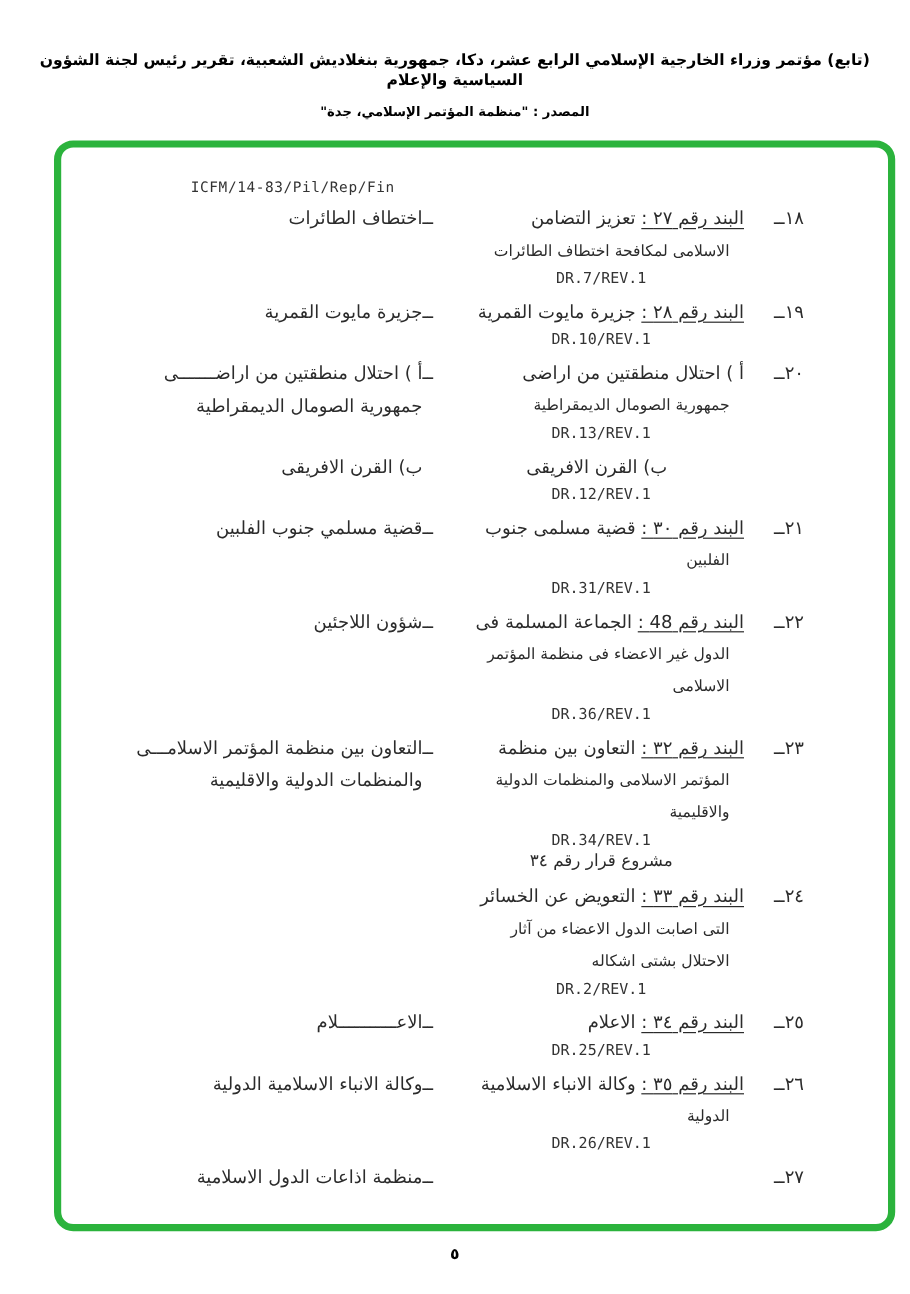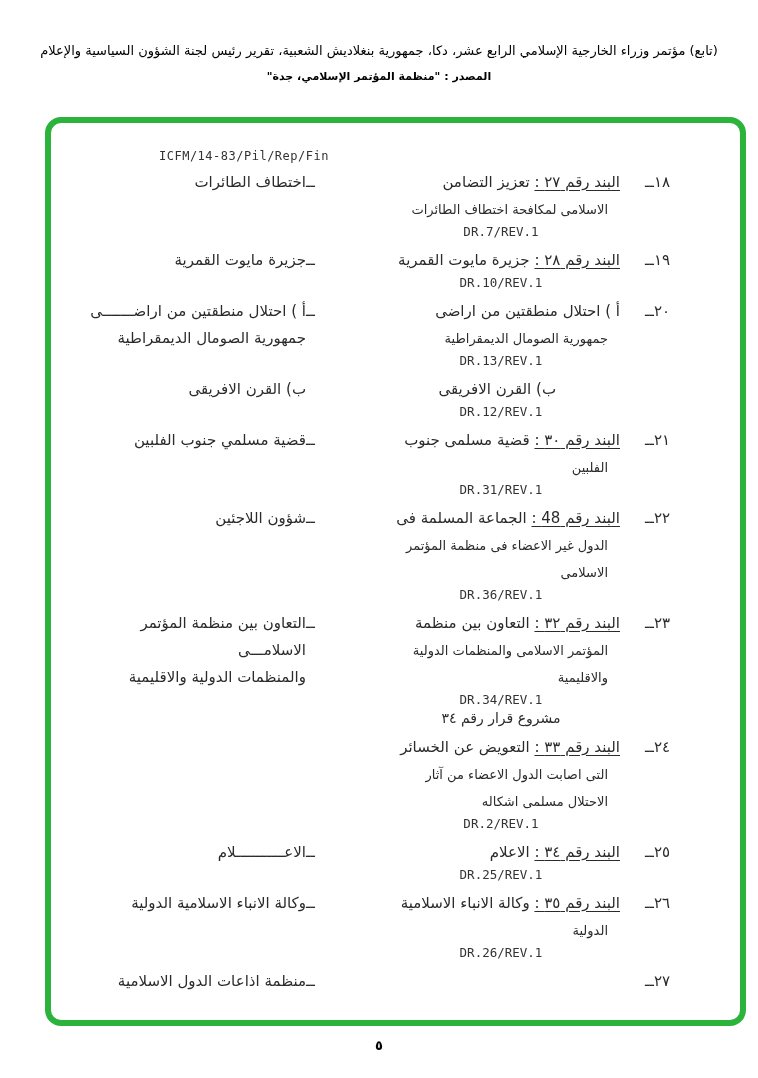--- a/index.html
+++ b/index.html
@@ -6,40 +6,40 @@
     --green:#2bb33c;
     --ink:#2b2b2b;
   }
   html,body{margin:0;padding:0;}
   body{
     width:758px;height:1078px;position:relative;background:#ffffff;
     font-family:"DejaVu Sans",sans-serif;color:#000;
   }
   
   .header{position:absolute;top:42px;left:0;right:0;text-align:center;}
-  .h1{direction:rtl;font-size:13px;font-weight:normal;letter-spacing:0;line-height:17px;padding:0 12px;}
+  .h1{direction:rtl;font-size:13px;font-weight:bold;letter-spacing:0;line-height:17px;padding:0 12px;}
   .h2{direction:rtl;font-size:11px;font-weight:bold;margin-top:11px;}
   
   .frame{
     position:absolute;left:45px;top:117px;width:701px;height:909px;
     box-sizing:border-box;border:6px solid var(--green);border-radius:16px;
     overflow:hidden;background:#fff;
   }
   .content{
     position:relative;height:100%;box-sizing:border-box;
     padding:26px 70px 0 36px;direction:rtl;color:var(--ink);
   }
   .docref{
     direction:ltr;text-align:left;padding-left:72px;margin-bottom:6px;
     font-family:"DejaVu Sans Mono",monospace;font-size:12px;letter-spacing:.5px;color:#333;
   }
   
   .row{display:flex;margin-bottom:6px;}
   .col-num{flex:0 0 50px;font-size:15px;line-height:27px;white-space:nowrap;}
-  .col-right{flex:0 0 238px;margin-left:46px;}
+  .col-right{flex:0 0 238px;}
   .lead{font-size:15px;line-height:27px;}
   .lead.subitem{padding-right:64px;}
   .lead .u{text-decoration:underline;text-underline-offset:3px;}
   .cont-line{font-size:13px;line-height:27px;padding-right:12px;}
   .dr{
     direction:ltr;text-align:center;font-family:"DejaVu Sans Mono",monospace;
     font-size:12.5px;line-height:18px;color:#333;
   }
   .extra{font-size:14px;line-height:19px;text-align:center;}
   .col-dash{flex:0 0 30px;font-size:15px;line-height:27px;text-align:left;color:var(--ink);}
@@ -152,21 +152,21 @@
     <div class="col-left">
             <div class="subject-line">التعاون بين منظمة المؤتمر الاسلامـــى</div>
             <div class="subject-line">والمنظمات الدولية والاقليمية</div>
           </div>
   </div>
         <div class="row">
     <div class="col-num">٢٤ــ</div>
     <div class="col-right">
       <div class="lead"><span class="u">البند رقم ٣٣ :</span> <span>التعويض عن الخسائر</span></div>
       <div class="cont-line">التى اصابت الدول الاعضاء من آثار</div>
-            <div class="cont-line">الاحتلال مسلمى اشكاله</div>
+            <div class="cont-line">الاحتلال بشتى اشكاله</div>
             <div class="dr">DR.2/REV.1</div>
 
     </div>
     <div class="col-dash"></div>
     <div class="col-left"></div>
   </div>
         <div class="row">
     <div class="col-num">٢٥ــ</div>
     <div class="col-right">
       <div class="lead"><span class="u">البند رقم ٣٤ :</span> <span>الاعلام</span></div>

